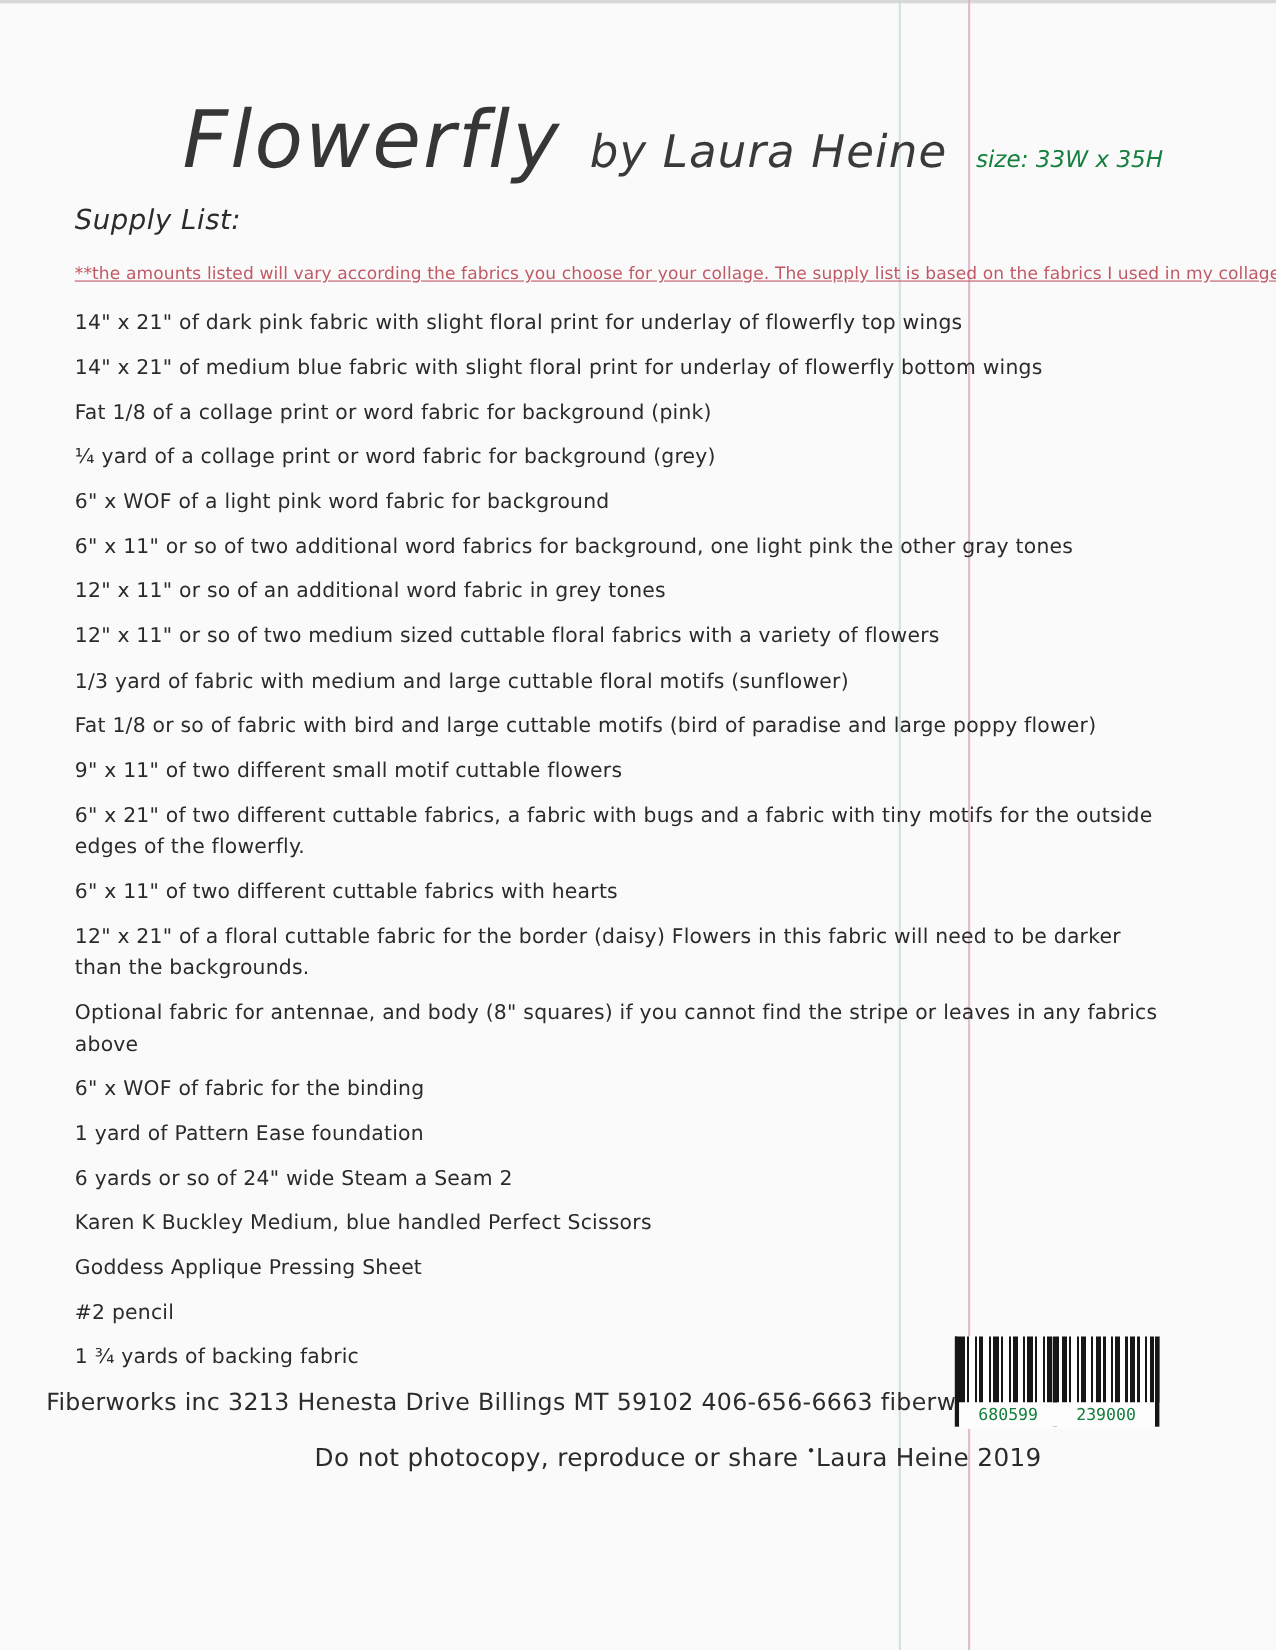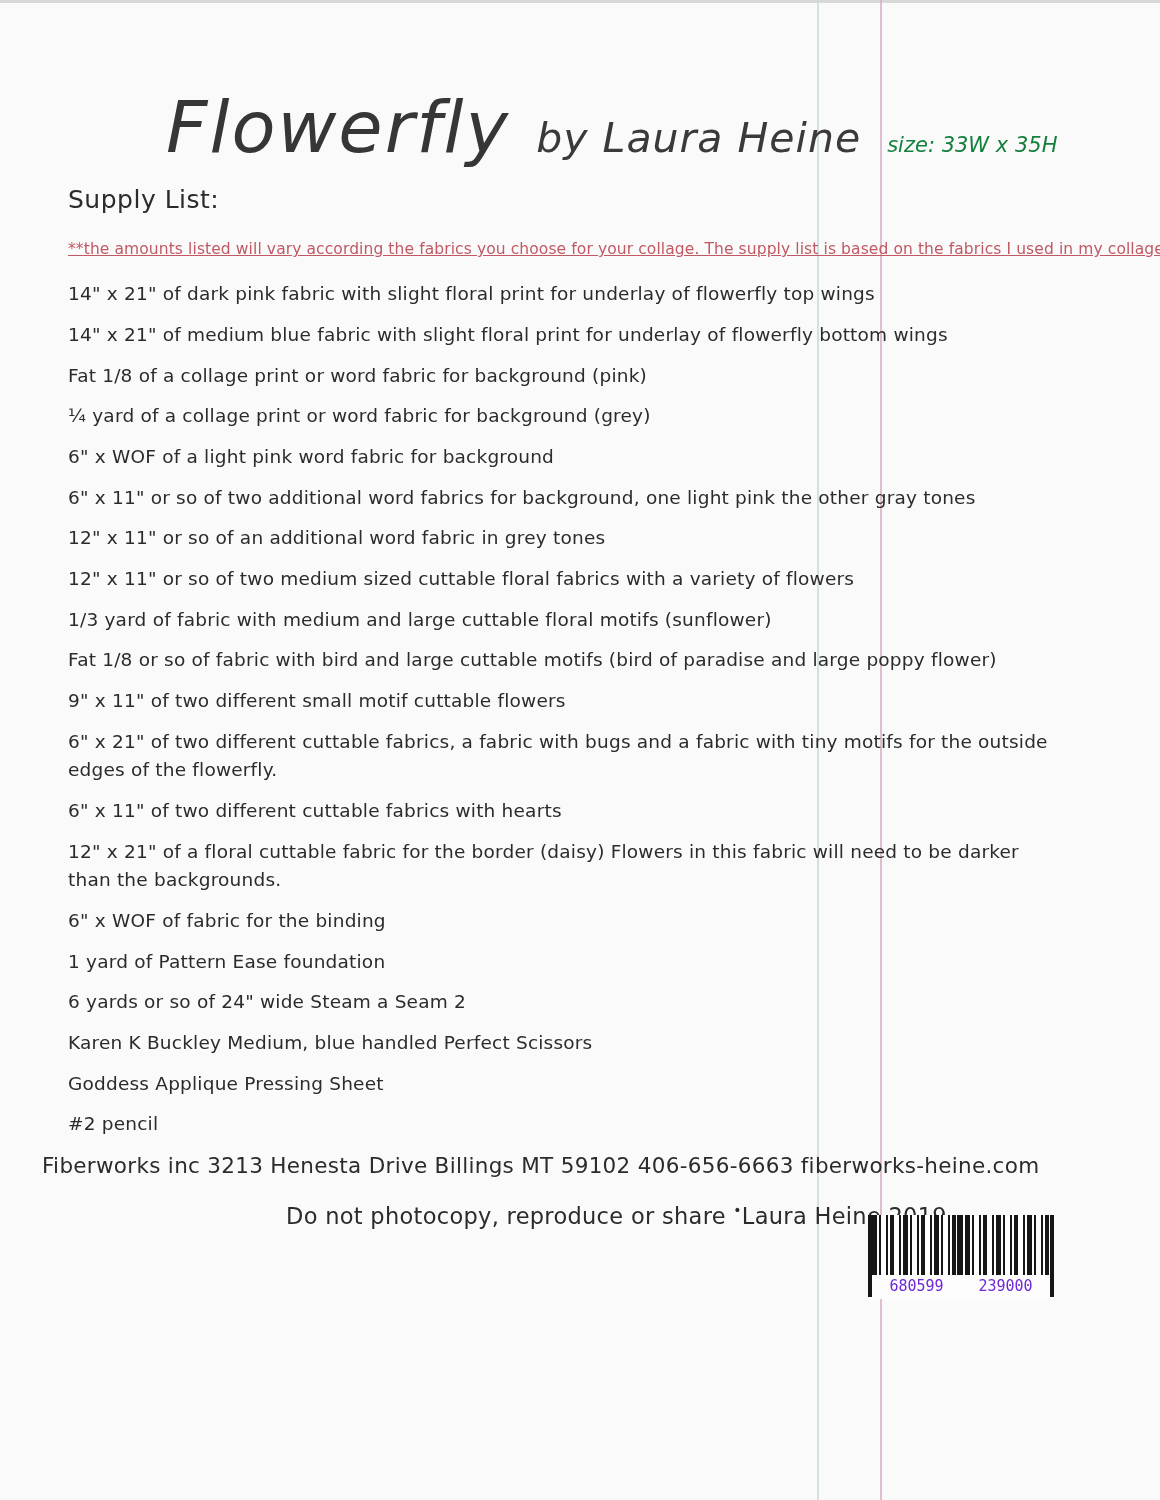--- a/index.html
+++ b/index.html
@@ -20,21 +20,21 @@
   .content{position:relative;padding:88px 100px 0 68px;}
 
   .header-row{display:flex;align-items:baseline;gap:26px;margin-left:98px;}
   .title{
     font-size:72px;font-weight:400;line-height:1.1;margin:0;
     color:#363636;letter-spacing:2px;font-style:italic;
   }
   .byline{font-size:41px;color:#3a3a3a;font-style:italic;letter-spacing:1px;white-space:nowrap;}
   .size-label{font-size:21px;color:#15803d;font-style:italic;white-space:nowrap;}
 
-  .supply-heading{font-size:25px;font-weight:400;margin:18px 0 0 0;letter-spacing:.5px;}
+  .supply-heading{font-size:25px;font-weight:400;margin:18px 0 0 0;letter-spacing:.5px;font-style:italic;}
 
   .note{
     font-size:15.5px;margin:26px 0 0 0;
     color:#c05964;
     text-decoration:underline;
     letter-spacing:.1px;
     white-space:nowrap;
   }
 
   .items{margin-top:22px;max-width:985px;}
@@ -57,21 +57,21 @@
       #161616 18px 20px,#fdfdfd 20px 22px,
       #161616 22px 26px,#fdfdfd 26px 31px);
   }
   .barcode .guard{position:absolute;top:0;bottom:2px;width:4px;background:#161616;}
   .barcode .guard.g1{left:0;}
   .barcode .guard.g2{left:89px;}
   .barcode .guard.g3{right:0;}
   .barcode .nums{
     position:absolute;left:4px;right:4px;bottom:2px;height:22px;background:#fdfdfd;
     display:flex;justify-content:space-around;align-items:center;
-    font-family:"DejaVu Sans Mono",monospace;font-size:15px;color:#6d28d9;
+    font-family:"DejaVu Sans Mono",monospace;font-size:15px;color:#15803d;
   }
 </style>
 </head>
 <body>
 
 <div class="paper">
   <div class="edge-top"></div>
   <div class="scan-line gray"></div>
   <div class="scan-line pink"></div>
 
@@ -110,33 +110,35 @@
         <p class="item">Fat 1/8 or so of fabric with bird and large cuttable motifs (bird of paradise and large poppy flower)</p>
 
         <p class="item">9" x 11" of two different small motif cuttable flowers</p>
 
         <p class="item">6" x 21" of two different cuttable fabrics, a fabric with bugs and a fabric with tiny motifs for the outside edges of the flowerfly.</p>
 
         <p class="item">6" x 11" of two different cuttable fabrics with hearts</p>
 
         <p class="item">12" x 21" of a floral cuttable fabric for the border (daisy) Flowers in this fabric will need to be darker than the backgrounds.</p>
 
+        <p class="item">Optional fabric for antennae, and body (8" squares) if you cannot find the stripe or leaves in any fabrics above</p>
 
         <p class="item">6" x WOF of fabric for the binding</p>
 
         <p class="item">1 yard of Pattern Ease foundation</p>
 
         <p class="item">6 yards or so of 24" wide Steam a Seam 2</p>
 
         <p class="item">Karen K Buckley Medium, blue handled Perfect Scissors</p>
 
         <p class="item">Goddess Applique Pressing Sheet</p>
 
         <p class="item">#2 pencil</p>
 
+        <p class="item">1 ¾ yards of backing fabric</p>
       </div>
 
     <p class="contact">Fiberworks inc 3213 Henesta Drive Billings MT 59102 406-656-6663 fiberworks-heine.com</p>
 
     <p class="copyright"><span>Do not photocopy, reproduce or share </span><span class="dot">•</span><span>Laura Heine 2019</span></p>
 
   </div>
 
   <div class="barcode">
     <div class="bars"></div>

